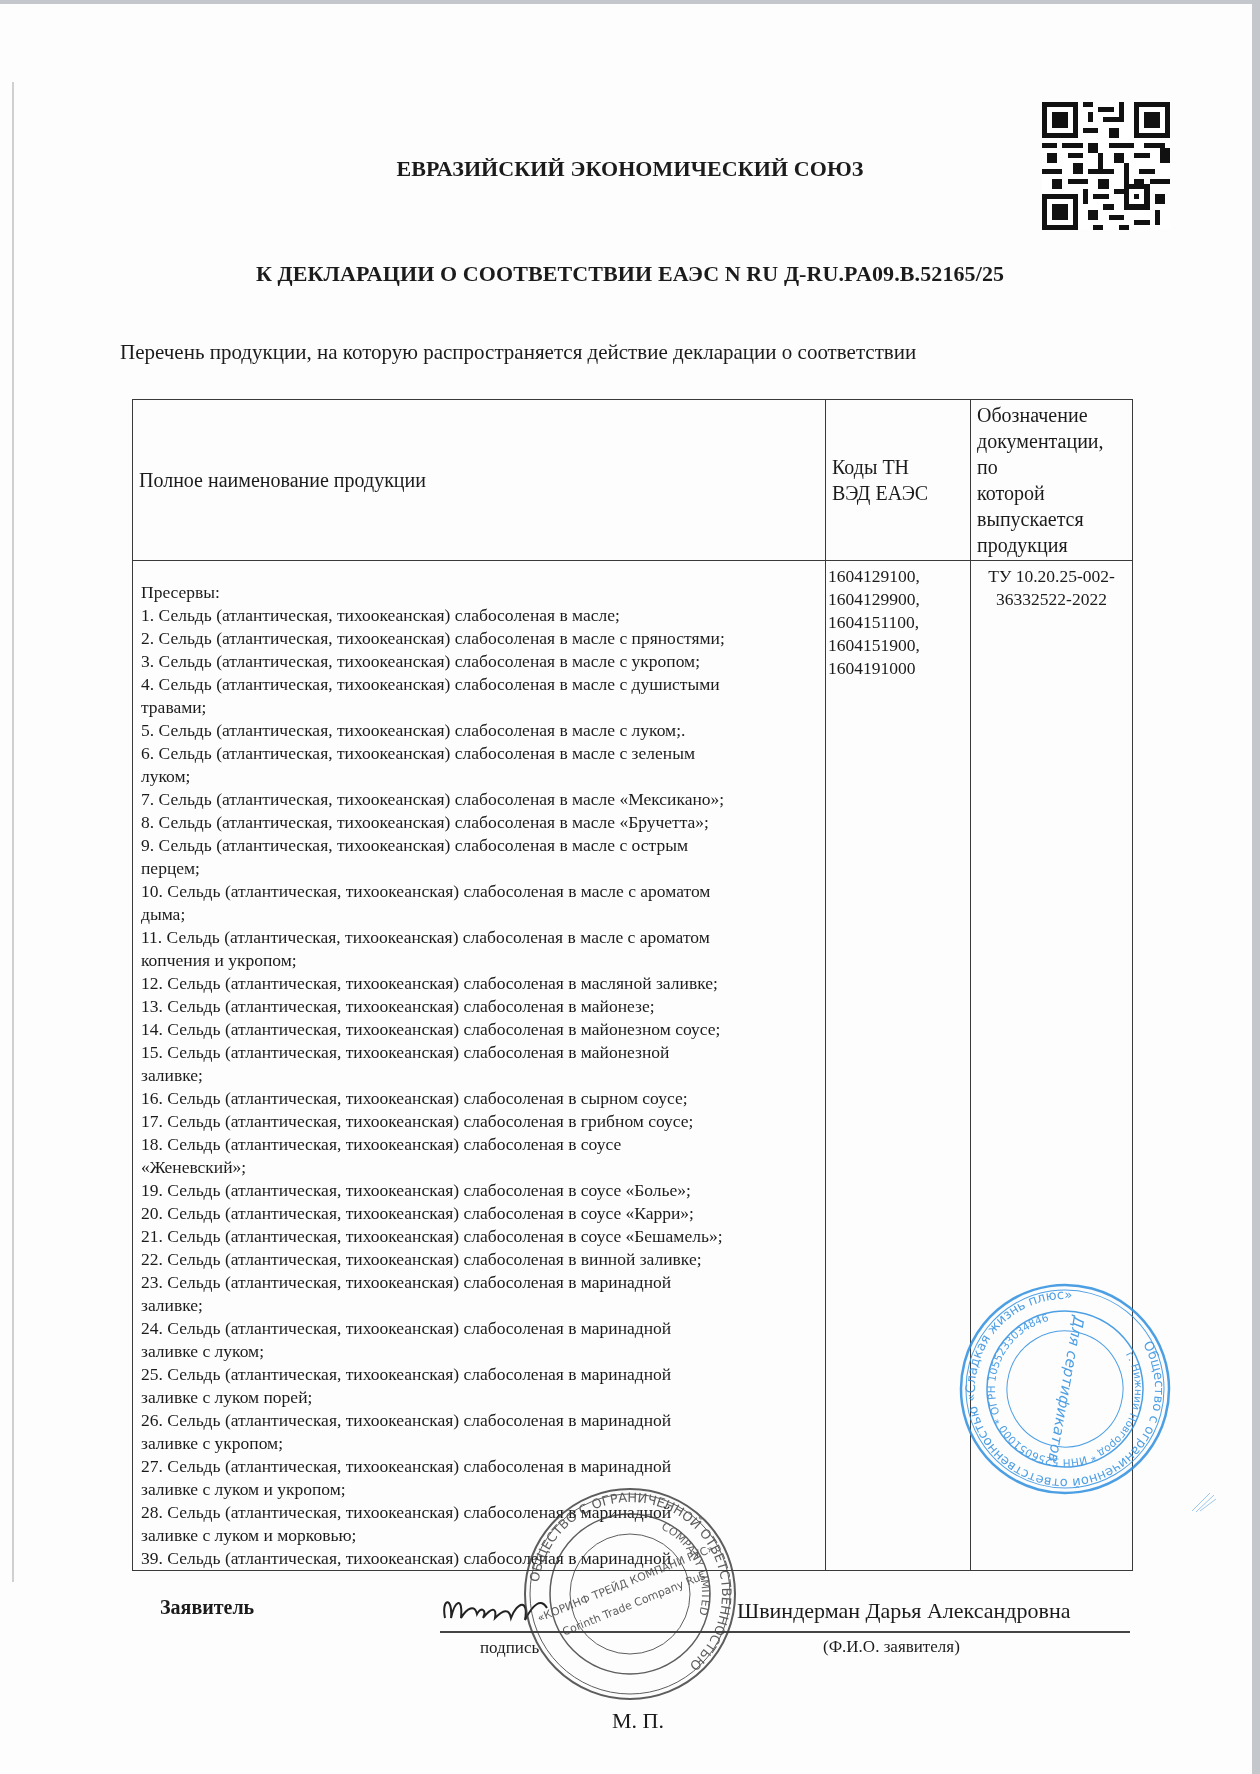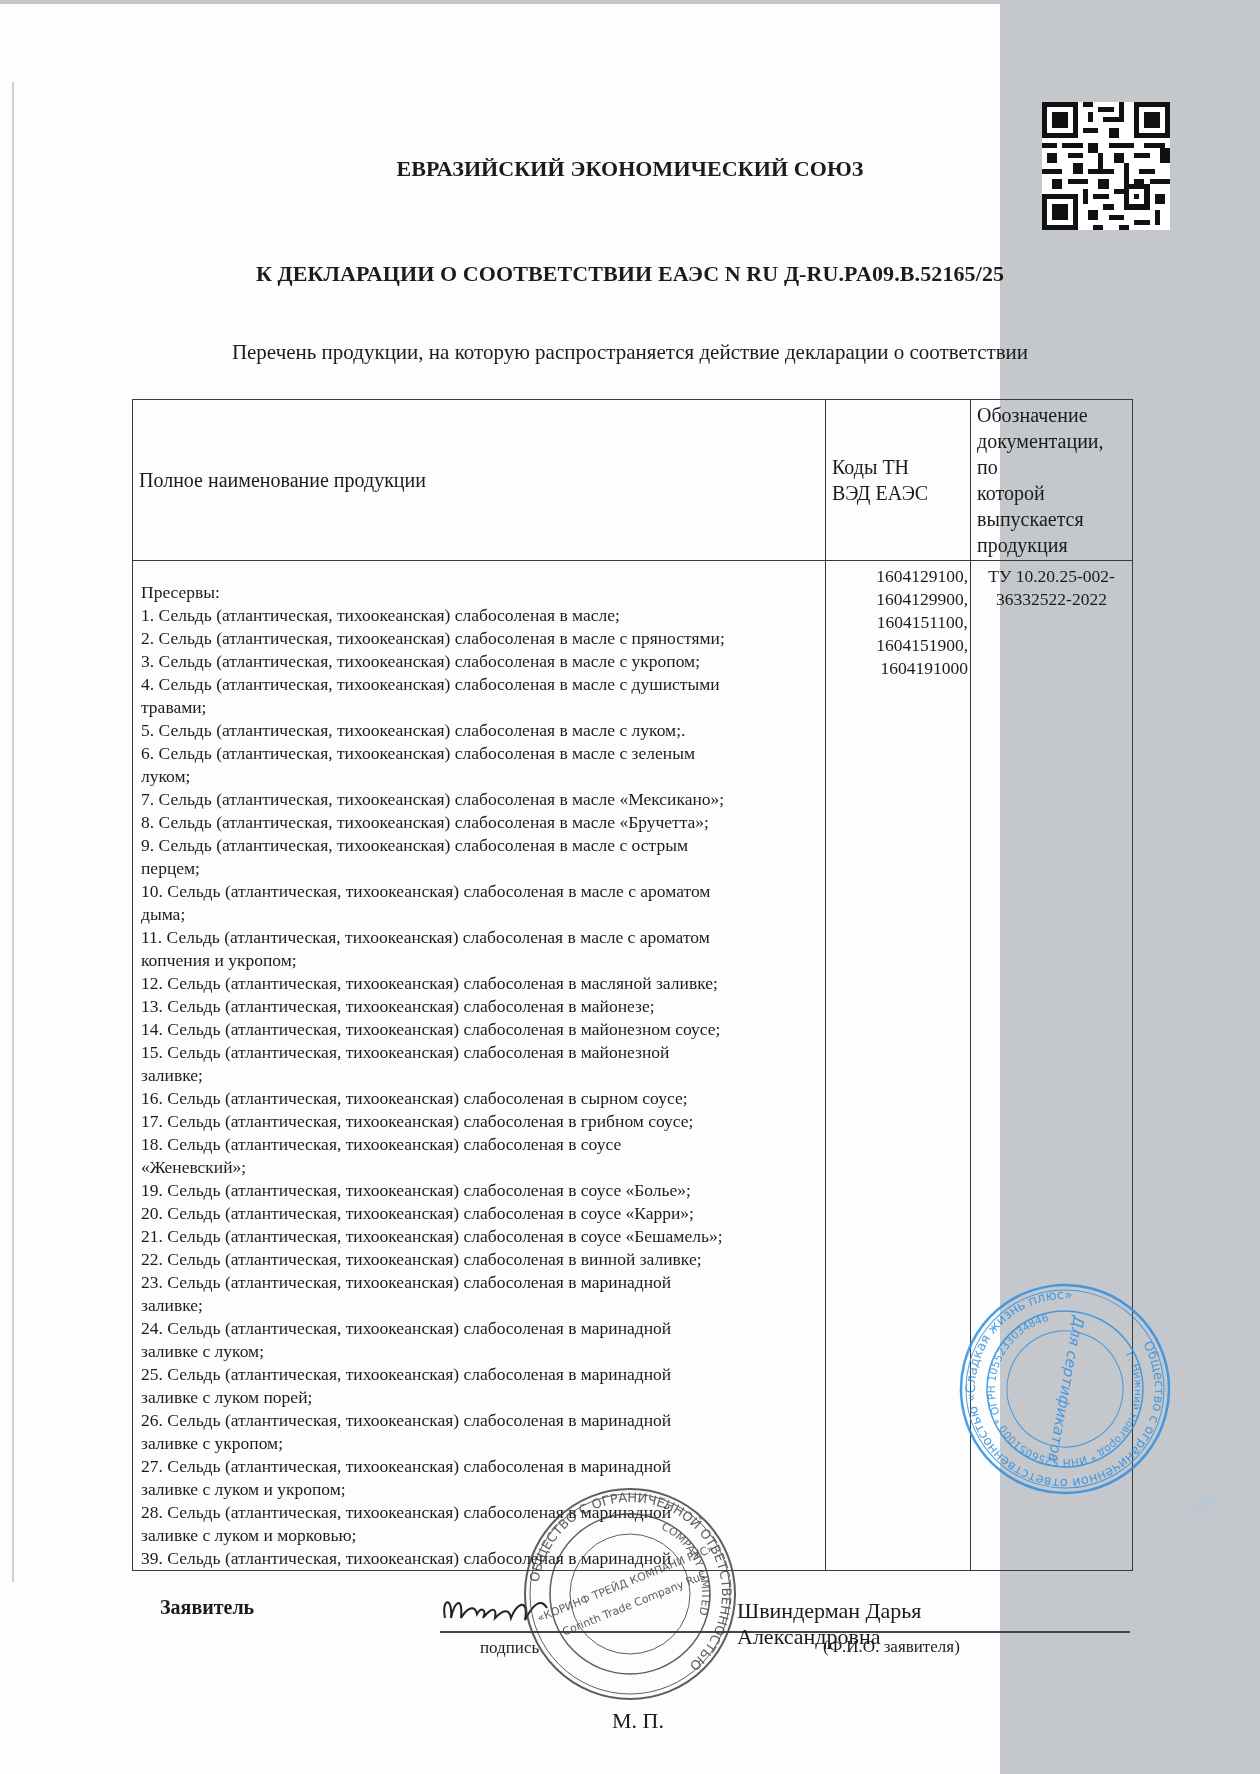--- a/index.html
+++ b/index.html
@@ -3,47 +3,47 @@
   <meta charset="utf-8">
   <style>
     html, body { margin: 0; padding: 0; }
     body {
       width: 1260px; height: 1774px; position: relative; overflow: hidden;
       background: #c4c8cc;
       font-family: "Liberation Serif", "DejaVu Serif", serif;
       color: #1b1b1b;
     }
     .page {
-      position: absolute; left: 0; top: 4px; width: 1000px; height: 1770px;
+      position: absolute; left: 0; top: 4px; width: 1252px; height: 1770px;
       background: #fdfdfd;
     }
     .left-edge { position: absolute; left: 12px; top: 78px; width: 2px; height: 1500px; background: #d0d0d0; }
     .qr { position: absolute; left: 1042px; top: 98px; width: 128px; height: 128px; }
     .title {
       position: absolute; left: 0; width: 1260px; text-align: center;
       font-weight: bold; font-size: 22px; letter-spacing: 0.1px;
     }
     .t1 { top: 152px; left: 30px; width: 1200px; }
     .t2 { top: 205px; left: 30px; width: 1200px; }
     .t3 { top: 257px; left: 30px; width: 1200px; }
     .subtitle {
-      position: absolute; top: 336px; left: 120px; width: 1020px; text-align: center;
+      position: absolute; top: 336px; left: 120px; width: 1020px; text-align: left;
       font-size: 21px;
     }
     table.prod {
       position: absolute; left: 132px; top: 395px; width: 1000px;
       border-collapse: collapse; table-layout: fixed;
       font-size: 17.5px; line-height: 23px;
     }
     table.prod th, table.prod td { border: 1.6px solid #3a3a3a; vertical-align: top; }
     table.prod th { font-weight: normal; text-align: left; vertical-align: middle; height: 152px; font-size: 20px; line-height: 26px; padding: 2px 6px; }
     col.c1 { width: 693px; } col.c2 { width: 145px; } col.c3 { width: 162px; }
     td.names { padding: 20px 6px 0 8px; height: 988px; overflow: hidden; }
     td.names .row-line { display: block; }
-    td.codes { text-align: right; padding: 4px 2px 0 2px; }
+    td.codes { text-align: left; padding: 4px 2px 0 2px; }
     td.doc { text-align: center; padding: 4px 2px 16px 2px; }
     .footer-label { position: absolute; left: 160px; top: 1592px; font-weight: bold; font-size: 20px; }
     .sig-line { position: absolute; left: 440px; top: 1627px; width: 690px; height: 1.5px; background: #444; }
     .sig-caption { position: absolute; left: 480px; top: 1634px; font-size: 17px; }
     .mp { position: absolute; left: 612px; top: 1704px; font-size: 22px; }
     .fio { position: absolute; left: 737px; top: 1594px; font-size: 22px; }
     .fio-caption { position: absolute; left: 823px; top: 1633px; font-size: 17px; }
     .signature { position: absolute; left: 437px; top: 1584px; width: 130px; height: 44px; }
     .stamp-black { position: absolute; left: 520px; top: 1480px; width: 220px; height: 220px; opacity: 0.82; }
     .stamp-blue { position: absolute; left: 955px; top: 1275px; width: 220px; height: 220px; opacity: 0.85; }

